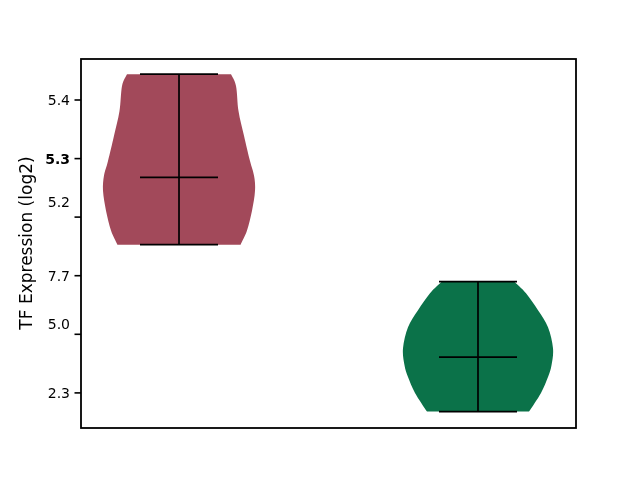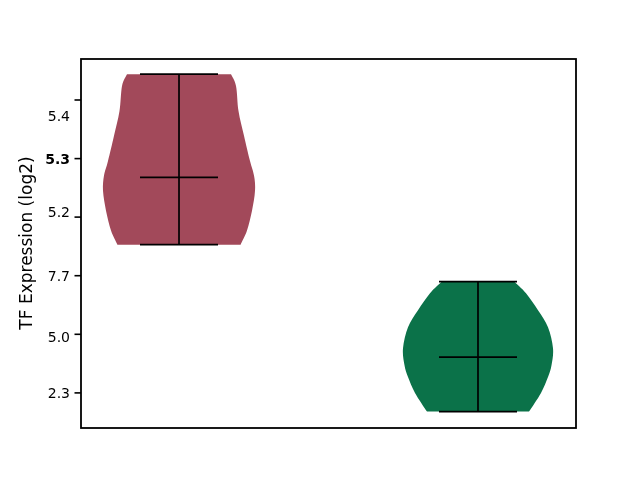--- a/index.html
+++ b/index.html
@@ -35,20 +35,20 @@
       <rect x="81" y="59" width="495" height="369" fill="none" stroke="#000000" stroke-width="1.8"></rect>
       <line x1="74.5" x2="81" y1="100.0" y2="100.0" stroke="#000000" stroke-width="1.6"></line>
       <line x1="74.5" x2="81" y1="158.6" y2="158.6" stroke="#000000" stroke-width="1.6"></line>
       <line x1="74.5" x2="81" y1="217.1" y2="217.1" stroke="#000000" stroke-width="1.6"></line>
       <line x1="74.5" x2="81" y1="275.7" y2="275.7" stroke="#000000" stroke-width="1.6"></line>
       <line x1="74.5" x2="81" y1="334.3" y2="334.3" stroke="#000000" stroke-width="1.6"></line>
       <line x1="74.5" x2="81" y1="392.9" y2="392.9" stroke="#000000" stroke-width="1.6"></line>
     </svg>
   <div id="ylabel">TF Expression (log2)</div>
   <div id="yticks">
-      <div class="ytick-label" style="top: 116px;">5.4</div>
+      <div class="ytick-label" style="top: 100px;">5.4</div>
       <div class="ytick-label" style="top: 158.571px; font-weight: bold;">5.3</div>
-      <div class="ytick-label" style="top: 212px; text-align: center;">5.2</div>
+      <div class="ytick-label" style="top: 202px; text-align: center;">5.2</div>
       <div class="ytick-label" style="top: 275.714px;">7.7</div>
-      <div class="ytick-label" style="top: 337px; margin-left: 26px;">5.0</div>
+      <div class="ytick-label" style="top: 324px; margin-left: 26px;">5.0</div>
       <div class="ytick-label" style="top: 392.857px;">2.3</div>
     </div>
 </div>
 
 </body></html>

